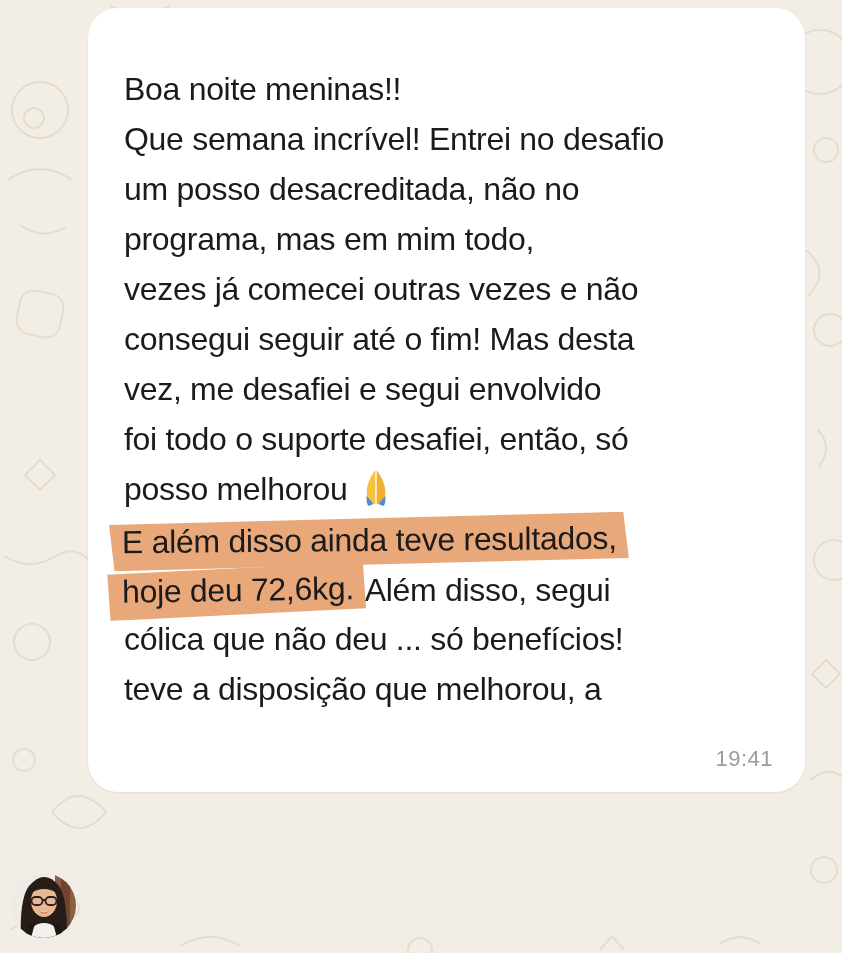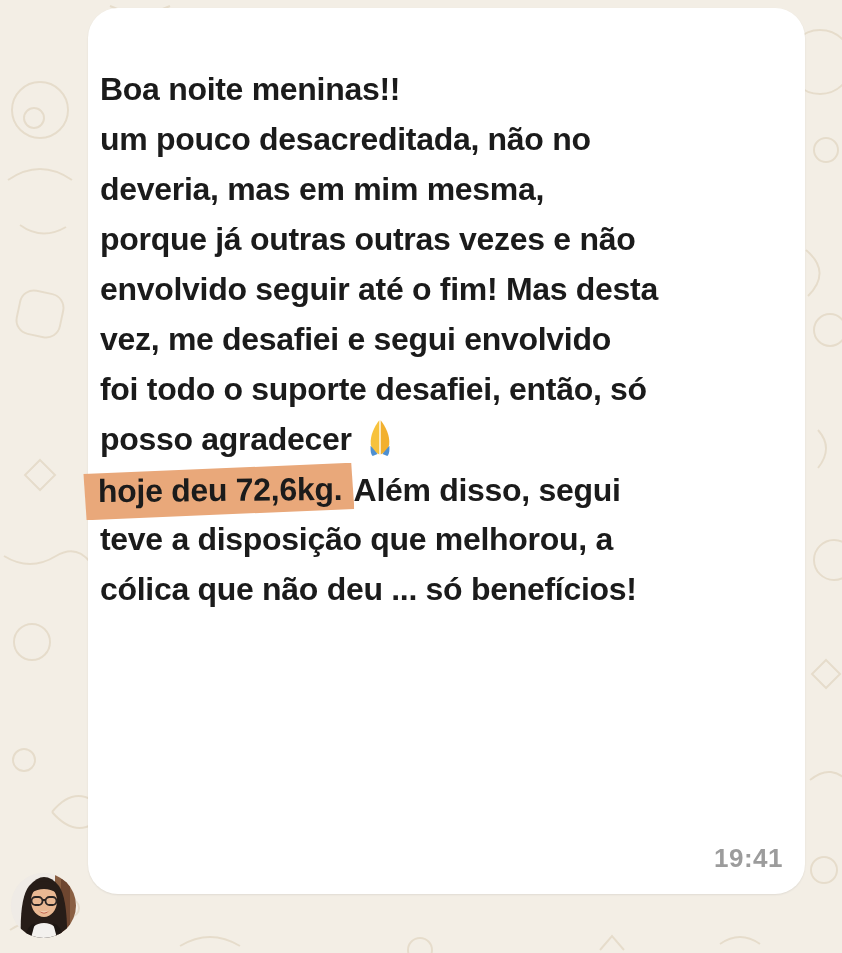--- a/index.html
+++ b/index.html
@@ -10,26 +10,25 @@
     position: relative;
     overflow: hidden;
   }
   .wallpaper {
     position: absolute; inset: 0; width: 842px; height: 953px;
     pointer-events: none;
   }
   .bubble {
     position: absolute;
     left: 88px; top: 8px;
-    width: 717px; height: 886px;
+    width: 717px; height: 784px;
     background: #ffffff;
     border-radius: 30px;
     box-shadow: 0 1px 2px rgba(0,0,0,0.08);
-    padding: 56px 26px 0 12px;
-    font-weight: bold;
+    padding: 56px 26px 0 36px;
   }
   .msg-lines { color: #1b1b1b; }
   .line {
     white-space: pre;
     font-size: 32px;
     letter-spacing: -0.3px;
     line-height: 50px;
     height: 50px;
     color: #1b1b1b;
   }
@@ -46,22 +45,22 @@
   .line:nth-child(13) .hl { transform: rotate(-0.4deg); clip-path: polygon(0.4% 10%, 98.8% 0%, 100% 88%, 1.8% 100%); }
   .line:nth-child(14) .hl { transform: rotate(-1.2deg); clip-path: polygon(1.5% 22%, 98.6% 0%, 100% 78%, 0.8% 100%); }
   .emoji {
     display: inline-block;
     width: 40px; height: 40px;
     vertical-align: -8px;
   }
   .emoji svg { width: 100%; height: 100%; display: block; }
   .timestamp {
     position: absolute;
-    right: 22px; bottom: 20px;
-    font-size: 26px;
+    right: 32px; bottom: 20px;
+    font-size: 22px;
     letter-spacing: 0.5px;
     color: #9c9c9c;
     margin-top: 30px;
   }
   .avatar {
     position: absolute;
     left: 11px; top: 873px;
     width: 65px; height: 65px;
     border-radius: 50%;
     overflow: hidden;
@@ -97,35 +96,37 @@
   <path d="M180 946 q30 -18 60 0"></path>
   <circle cx="420" cy="950" r="12"></circle>
   <path d="M600 950 l12 -14 12 14"></path>
   <path d="M720 944 q20 -14 40 0"></path>
   <path d="M110 6 q30 14 60 0"></path>
 </svg>
 
 <div class="bubble">
   <div class="msg-lines">
       <div class="line"><span>Boa noite meninas!!</span></div>
-      <div class="line"><span>um pouco desacreditada, não no</span></div>
-      <div class="line"><span>deveria, mas em mim mesma,</span></div>
-      <div class="line"><span>porque já outras outras vezes e não</span></div>
-      <div class="line"><span>envolvido seguir até o fim! Mas desta</span></div>
+      <div class="line"><span>Que semana incrível! Entrei no desafio</span></div>
+      <div class="line"><span>um posso desacreditada, não no</span></div>
+      <div class="line"><span>programa, mas em mim todo,</span></div>
+      <div class="line"><span>vezes já comecei outras vezes e não</span></div>
+      <div class="line"><span>consegui seguir até o fim! Mas desta</span></div>
       <div class="line"><span>vez, me desafiei e segui envolvido</span></div>
       <div class="line"><span>foi todo o suporte desafiei, então, só</span></div>
-      <div class="line"><span>posso agradecer </span><span class="emoji"><svg viewBox="0 0 36 36">
+      <div class="line"><span>posso melhorou </span><span class="emoji"><svg viewBox="0 0 36 36">
             <path d="M17.4 2 C12.8 8 9 15.5 9.7 23.6 C10.1 27.6 12.3 30.2 15.4 31.8 L17.4 32.8 Z" fill="#f7c23c"></path>
             <path d="M18.6 2 C23.2 8 27 15.5 26.3 23.6 C25.9 27.6 23.7 30.2 20.6 31.8 L18.6 32.8 Z" fill="#f2b02e"></path>
             <path d="M9.6 25 L15.8 32.4 L11.4 34.2 C9.6 32.6 9.3 28.6 9.6 25 Z" fill="#4d8fd1"></path>
             <path d="M26.4 25 L20.2 32.4 L24.6 34.2 C26.4 32.6 26.7 28.6 26.4 25 Z" fill="#4d8fd1"></path>
           </svg></span></div>
+      <div class="line"><span class="hl">E além disso ainda teve resultados,</span></div>
       <div class="line"><span class="hl">hoje deu 72,6kg.</span><span> Além disso, segui</span></div>
+      <div class="line"><span>cólica que não deu ... só benefícios!</span></div>
       <div class="line"><span>teve a disposição que melhorou, a</span></div>
-      <div class="line"><span>cólica que não deu ... só benefícios!</span></div>
     </div>
   <div class="timestamp">19:41</div>
 </div>
 
 <div class="avatar">
   <svg viewBox="0 0 65 65">
     <rect x="0" y="0" width="65" height="65" fill="#efebe6"></rect>
     <rect x="44" y="0" width="21" height="65" fill="#8a5f42"></rect>
     <rect x="50" y="6" width="9" height="52" fill="#6e4630"></rect>
     <path d="M10 70 Q8 26 18 13 Q26 4 33 4 Q41 4 48 13 Q57 26 56 70 Z" fill="#271d18"></path>

